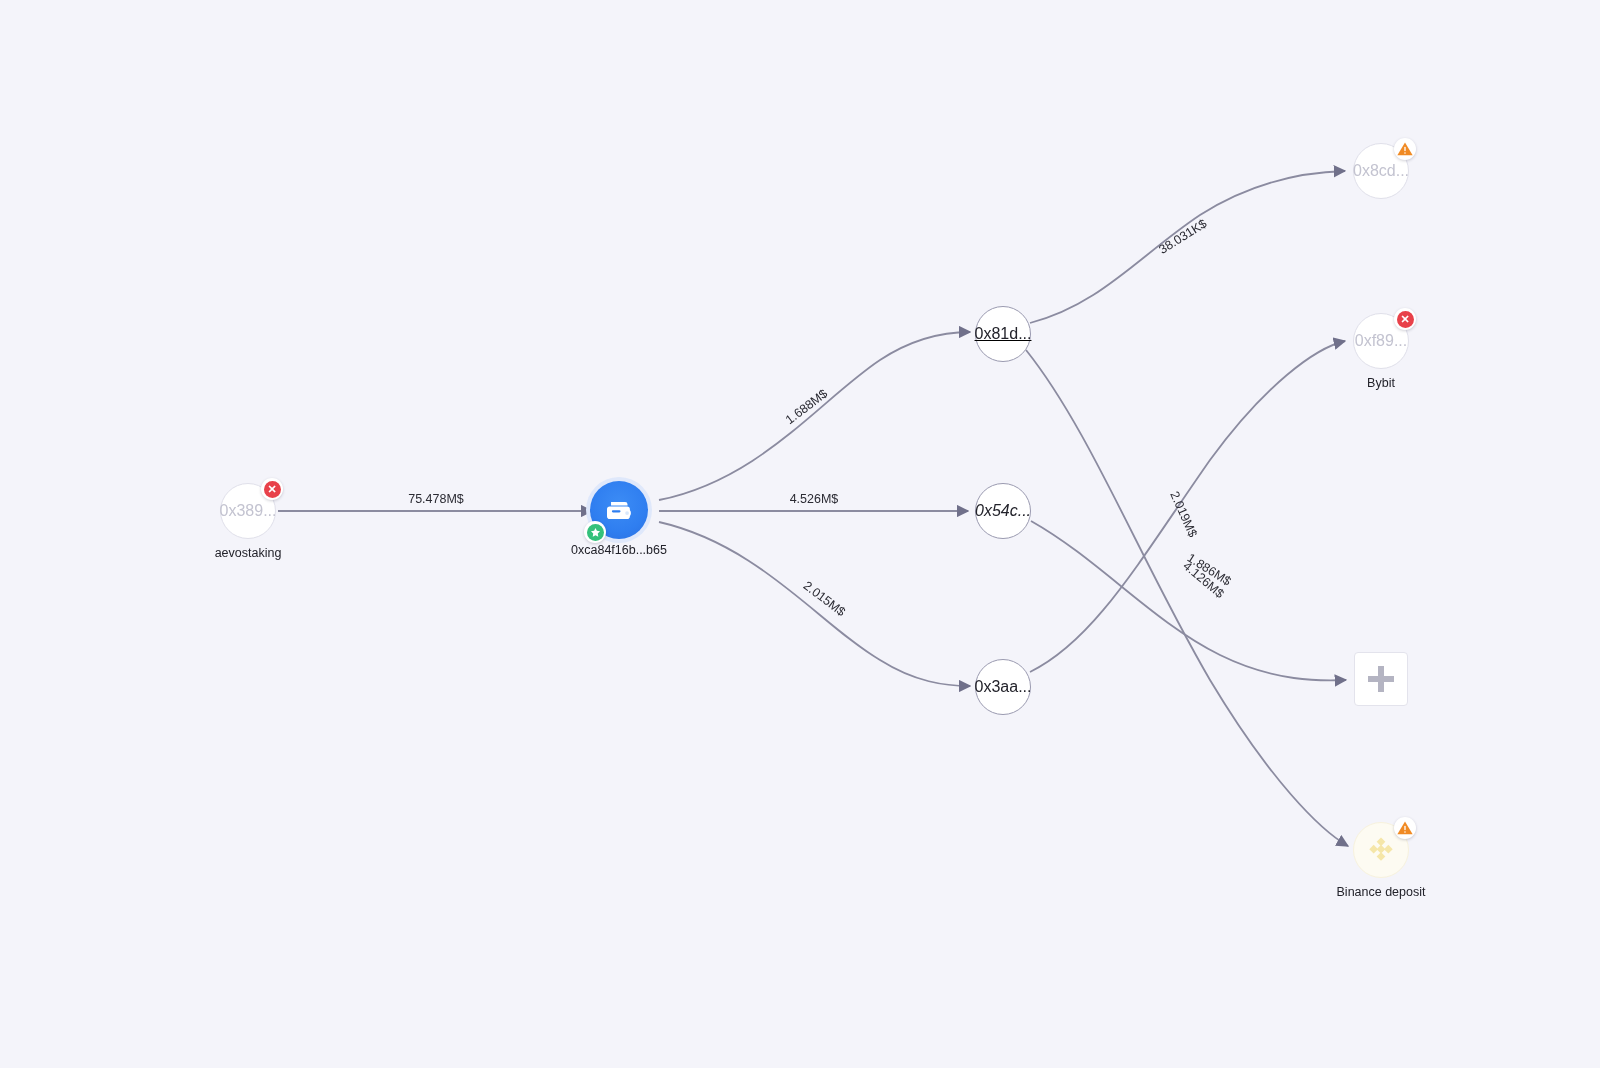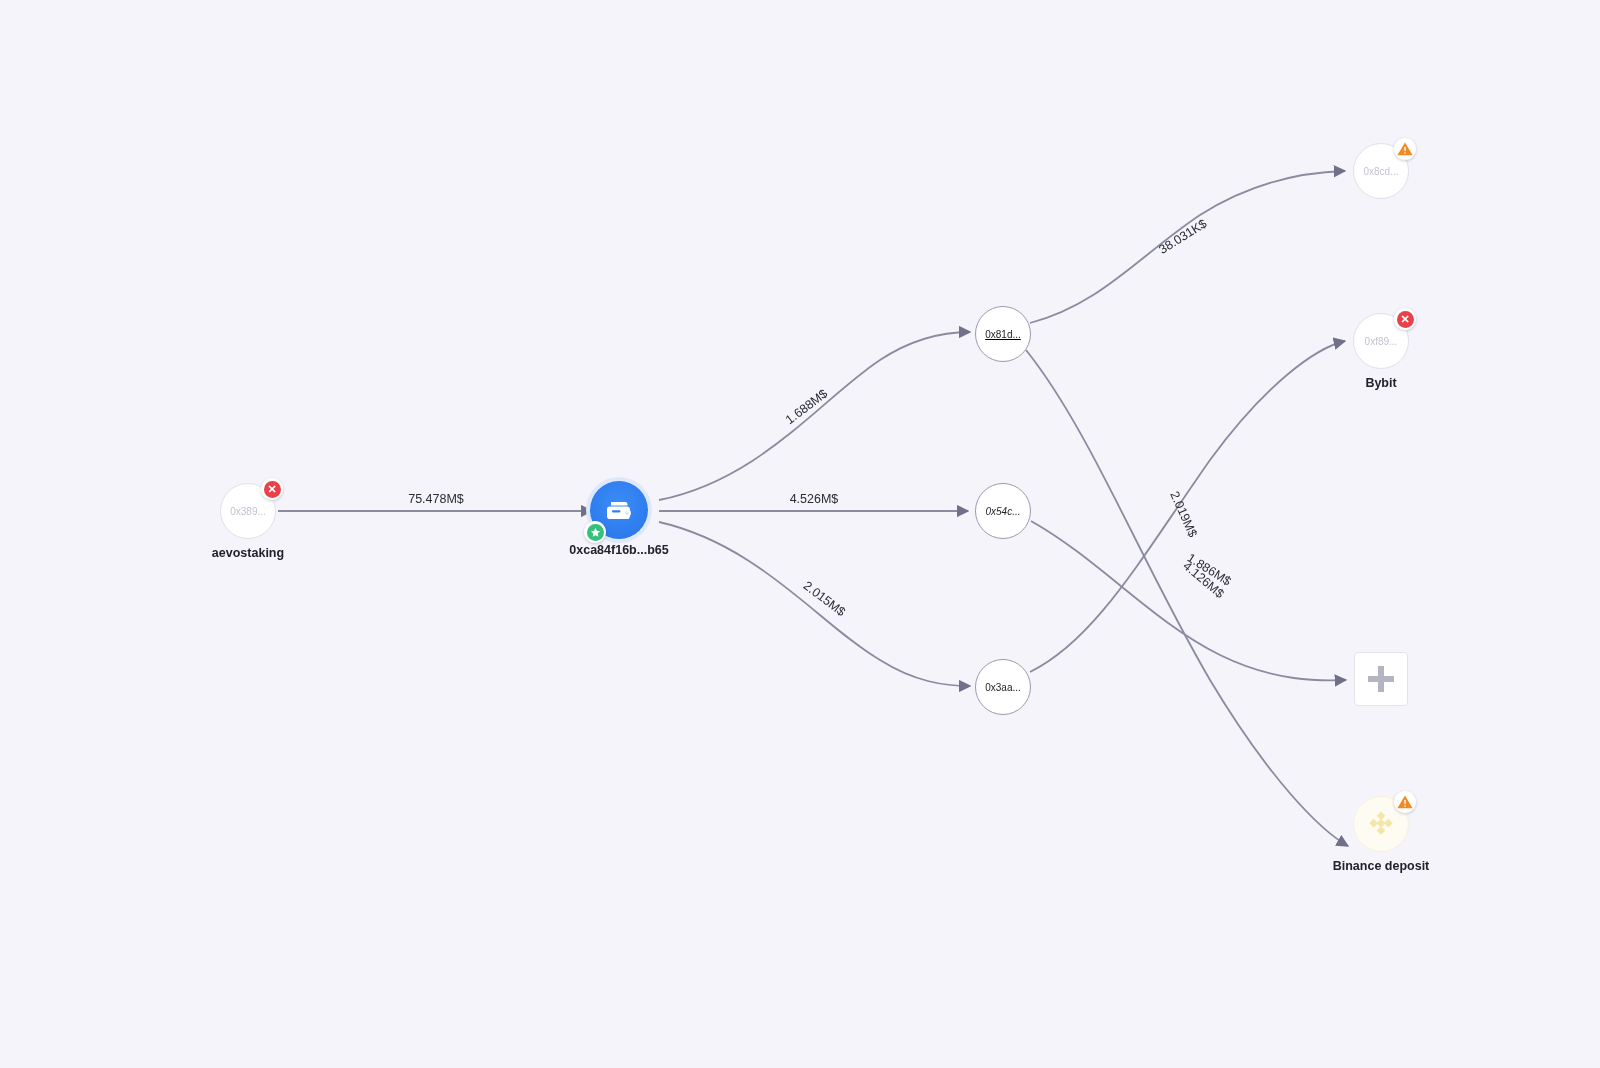--- a/index.html
+++ b/index.html
@@ -44,36 +44,36 @@
     box-sizing: border-box;
     display: flex;
     align-items: center;
     justify-content: center;
     z-index: 5;
   }
   .node.faded {
     border-color: #e0e0ea;
   }
   .node-text {
-    font-size: 10px;
+    font-size: 16px;
     color: #23232b;
     white-space: nowrap;
   }
   .node.faded .node-text {
     color: #c3c3d0;
   }
   .node-caption {
     position: absolute;
     top: 62px;
     left: 50%;
     transform: translateX(-50%);
     font-size: 12.5px;
     color: #22222a;
     white-space: nowrap;
-    font-weight: bold;
+    font-weight: normal;
   }
 
   
   .node-wallet {
     width: 58px;
     height: 58px;
     border: none;
     background: radial-gradient(circle at 50% 40%, #3c8cf5 0%, #2f7ef0 60%, #2b6fe0 100%);
     box-shadow: 0 0 0 4px #dfe8fb;
   }
@@ -260,21 +260,21 @@
     <span class="node-caption">Bybit</span>
   </div>
 
   <div class="add-button" style="left:1354px; top:652px;">
     <span style="position:relative;width:26px;height:26px;display:block;">
       <span class="plus-h" style="top:10px; left:0;"></span>
       <span class="plus-v" style="left:10px; top:0;"></span>
     </span>
   </div>
 
-  <div class="node node-binance" style="left:1353px; top:796px;">
+  <div class="node node-binance" style="left:1353px; top:822px;">
     <span>
       <svg class="binance-glyph" viewBox="0 0 32 32" xmlns="http://www.w3.org/2000/svg">
         <g fill="#f5e6a8">
           <path d="M16 4.2 l4.1 4.1 -4.1 4.1 -4.1 -4.1 z"></path>
           <path d="M22.9 11.1 l4.1 4.1 -4.1 4.1 -4.1 -4.1 z"></path>
           <path d="M9.1 11.1 l4.1 4.1 -4.1 4.1 -4.1 -4.1 z"></path>
           <path d="M16 18 l4.1 4.1 -4.1 4.1 -4.1 -4.1 z"></path>
           <path d="M16 11.1 l4.1 4.1 -4.1 4.1 -4.1 -4.1 z"></path>
         </g>
       </svg>

